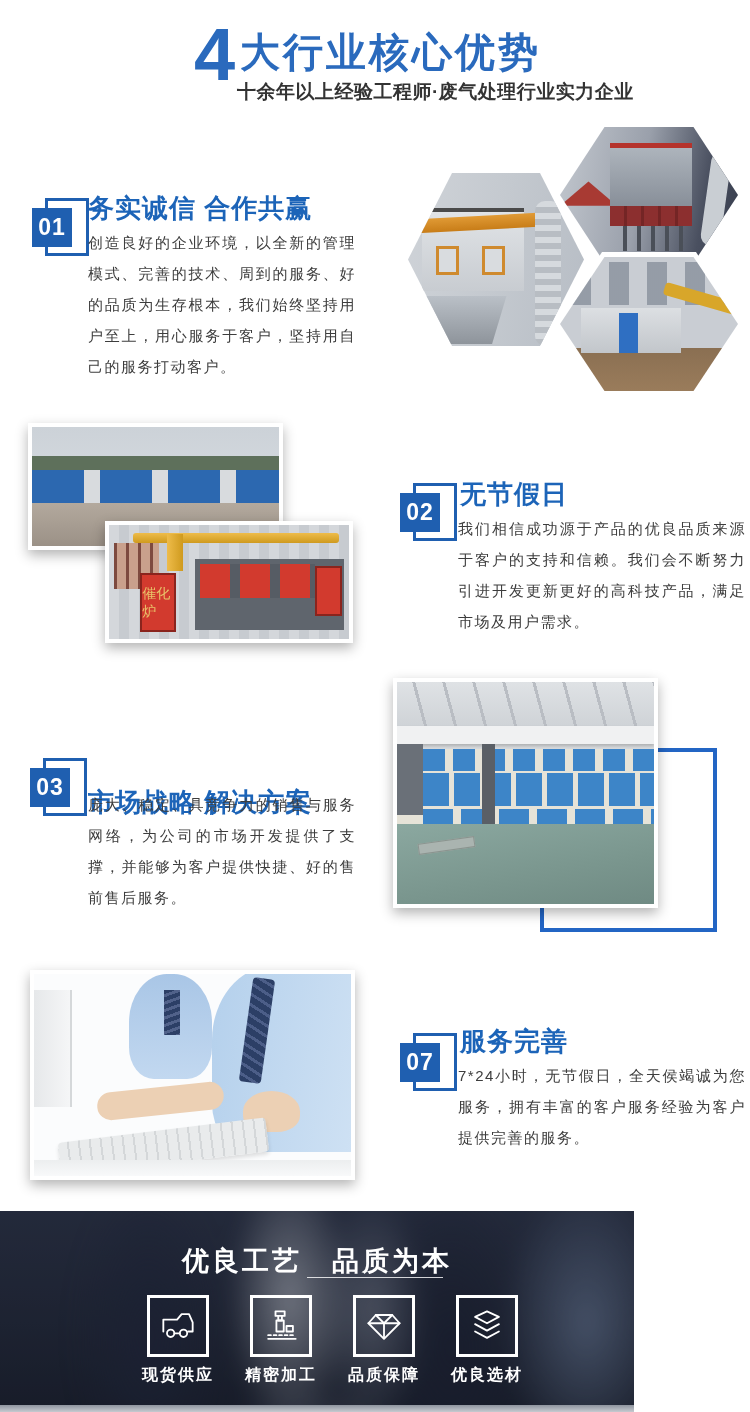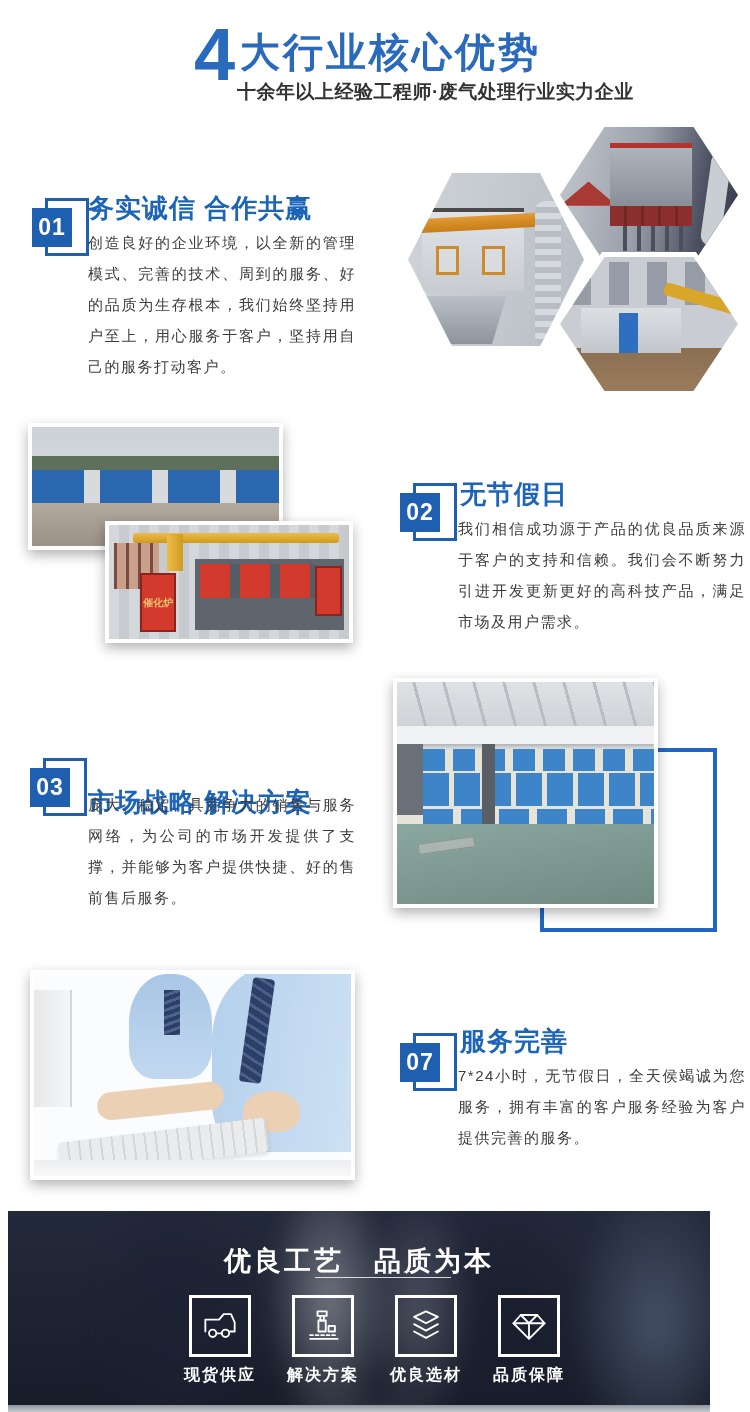--- a/index.html
+++ b/index.html
@@ -32,21 +32,21 @@
     clip-path:polygon(25% 0,75% 0,100% 50%,75% 100%,25% 100%,0 50%);overflow:hidden;}
   .layer{position:absolute;}
 
   
   .photo{position:absolute;border:4px solid #fff;box-shadow:0 5px 12px rgba(0,0,0,.3);overflow:hidden;background:#ccc;}
 
   
   .bluerect{position:absolute;left:540px;top:748px;width:177px;height:184px;border:4px solid var(--outline-blue);}
 
   
-  .banner{position:absolute;left:8px;top:1211px;width:702px;height:201px;overflow:hidden;
+  .banner{position:absolute;left:0;top:1211px;width:634px;height:201px;overflow:hidden;
     background:linear-gradient(180deg,#2a3144 0%,#222838 55%,#1a1f2c 100%);}
   .banner .blobs{position:absolute;inset:-20px;filter:blur(10px);
     background:
       radial-gradient(ellipse 90px 190px at 46% 45%,rgba(235,238,244,.55),transparent 70%),
       radial-gradient(ellipse 80px 170px at 58% 50%,rgba(205,212,226,.35),transparent 70%),
       radial-gradient(ellipse 120px 200px at 90% 55%,rgba(140,162,196,.50),transparent 72%),
       radial-gradient(ellipse 100px 210px at 25% 60%,rgba(32,38,58,.9),transparent 75%),
       radial-gradient(ellipse 110px 220px at 70% 65%,rgba(28,33,50,.85),transparent 75%),
       radial-gradient(ellipse 140px 90px at 50% 108%,rgba(120,128,145,.55),transparent 75%);}
   .banner .shade{position:absolute;inset:0;background:rgba(14,18,32,.25);}
@@ -115,21 +115,21 @@
     <div class="layer" style="left:0;top:36%;width:100%;height:30%;background:repeating-linear-gradient(90deg,#2c68b0 0 52px,#d8dbde 52px 68px);"></div>
     <div class="layer" style="left:0;bottom:0;width:100%;height:36%;background:linear-gradient(#b3a99d,#9b9187);"></div>
   </div>
   <div class="photo" style="left:105px;top:521px;width:248px;height:122px;z-index:2;">
     <div class="layer" style="inset:0;background:repeating-linear-gradient(90deg,#d4d7db 0 10px,#c7cbd0 10px 20px);"></div>
     <div class="layer" style="left:2%;top:16%;width:19%;height:40%;background:repeating-linear-gradient(90deg,#7d4a3f 0 3px,#c9a08c 3px 12px);"></div>
     <div class="layer" style="left:36%;top:30%;width:62%;height:62%;background:#5f656d;"></div>
     <div class="layer" style="left:38%;top:34%;width:48%;height:30%;background:repeating-linear-gradient(90deg,#d23a2e 0 30px,#565c64 30px 40px);"></div>
     <div class="layer" style="left:86%;top:36%;width:11%;height:44%;background:#d23a2e;border:2px solid #8a241d;"></div>
     <div class="layer" style="left:13%;top:42%;width:15%;height:52%;background:#d23a2e;border:2px solid #8a241d;display:flex;align-items:center;justify-content:center;">
-      <span style="color:#e8c36a;font-size:10px;font-weight:700;">催化炉</span>
+      <span style="color:#e8c36a;font-size:14px;font-weight:400;">催化炉</span>
     </div>
     <div class="layer" style="left:10%;top:7%;width:86%;height:9%;background:linear-gradient(#eebc4a,#cf9a1e);border-radius:3px;"></div>
     <div class="layer" style="left:24%;top:8%;width:7%;height:32%;background:linear-gradient(90deg,#eebc4a,#cf9a1e);"></div>
   </div>
 
   <div class="badge" style="left:400px;top:483px;">
     <div class="frame"></div>
     <div class="num">02</div>
   </div>
   <div class="sec-title" style="left:460px;top:477px;">无节假日</div>
@@ -197,40 +197,40 @@
         <div class="fbox">
           <svg viewBox="0 0 48 48">
               <path d="M18 8 h10 v5 h-10 z"></path>
               <path d="M21 13 v5 h4 v-5"></path>
               <path d="M19 18 h8 v12 h-8 z"></path>
               <path d="M30 24 h7 v6 h-7 z"></path>
               <path d="M10 34 h30" stroke-dasharray="3 3"></path>
               <path d="M10 38 h30"></path>
             </svg>
         </div>
-        <div class="flabel">解决方案</div>
-      </div>
-      <div class="feature">
-        <div class="fbox">
-          <svg viewBox="0 0 48 48">
-              <path d="M24 8 l13 6 -13 7 -13 -7 z"></path>
-              <path d="M11 22 l13 7 13 -7"></path>
-              <path d="M11 30 l13 7 13 -7"></path>
-            </svg>
-        </div>
-        <div class="flabel">优良选材</div>
+        <div class="flabel">精密加工</div>
       </div>
       <div class="feature">
         <div class="fbox">
           <svg viewBox="0 0 48 48">
               <path d="M15 12 h18 l8 9 -17 17 -17 -17 z"></path>
               <path d="M7 21 h34"></path>
               <path d="M15 12 l9 9 9 -9"></path>
               <path d="M24 21 v16"></path>
             </svg>
         </div>
         <div class="flabel">品质保障</div>
       </div>
+      <div class="feature">
+        <div class="fbox">
+          <svg viewBox="0 0 48 48">
+              <path d="M24 8 l13 6 -13 7 -13 -7 z"></path>
+              <path d="M11 22 l13 7 13 -7"></path>
+              <path d="M11 30 l13 7 13 -7"></path>
+            </svg>
+        </div>
+        <div class="flabel">优良选材</div>
+      </div>
     </div>
     <div class="banner-foot"></div>
   </div>
 
 </div>
 
 </body></html>

